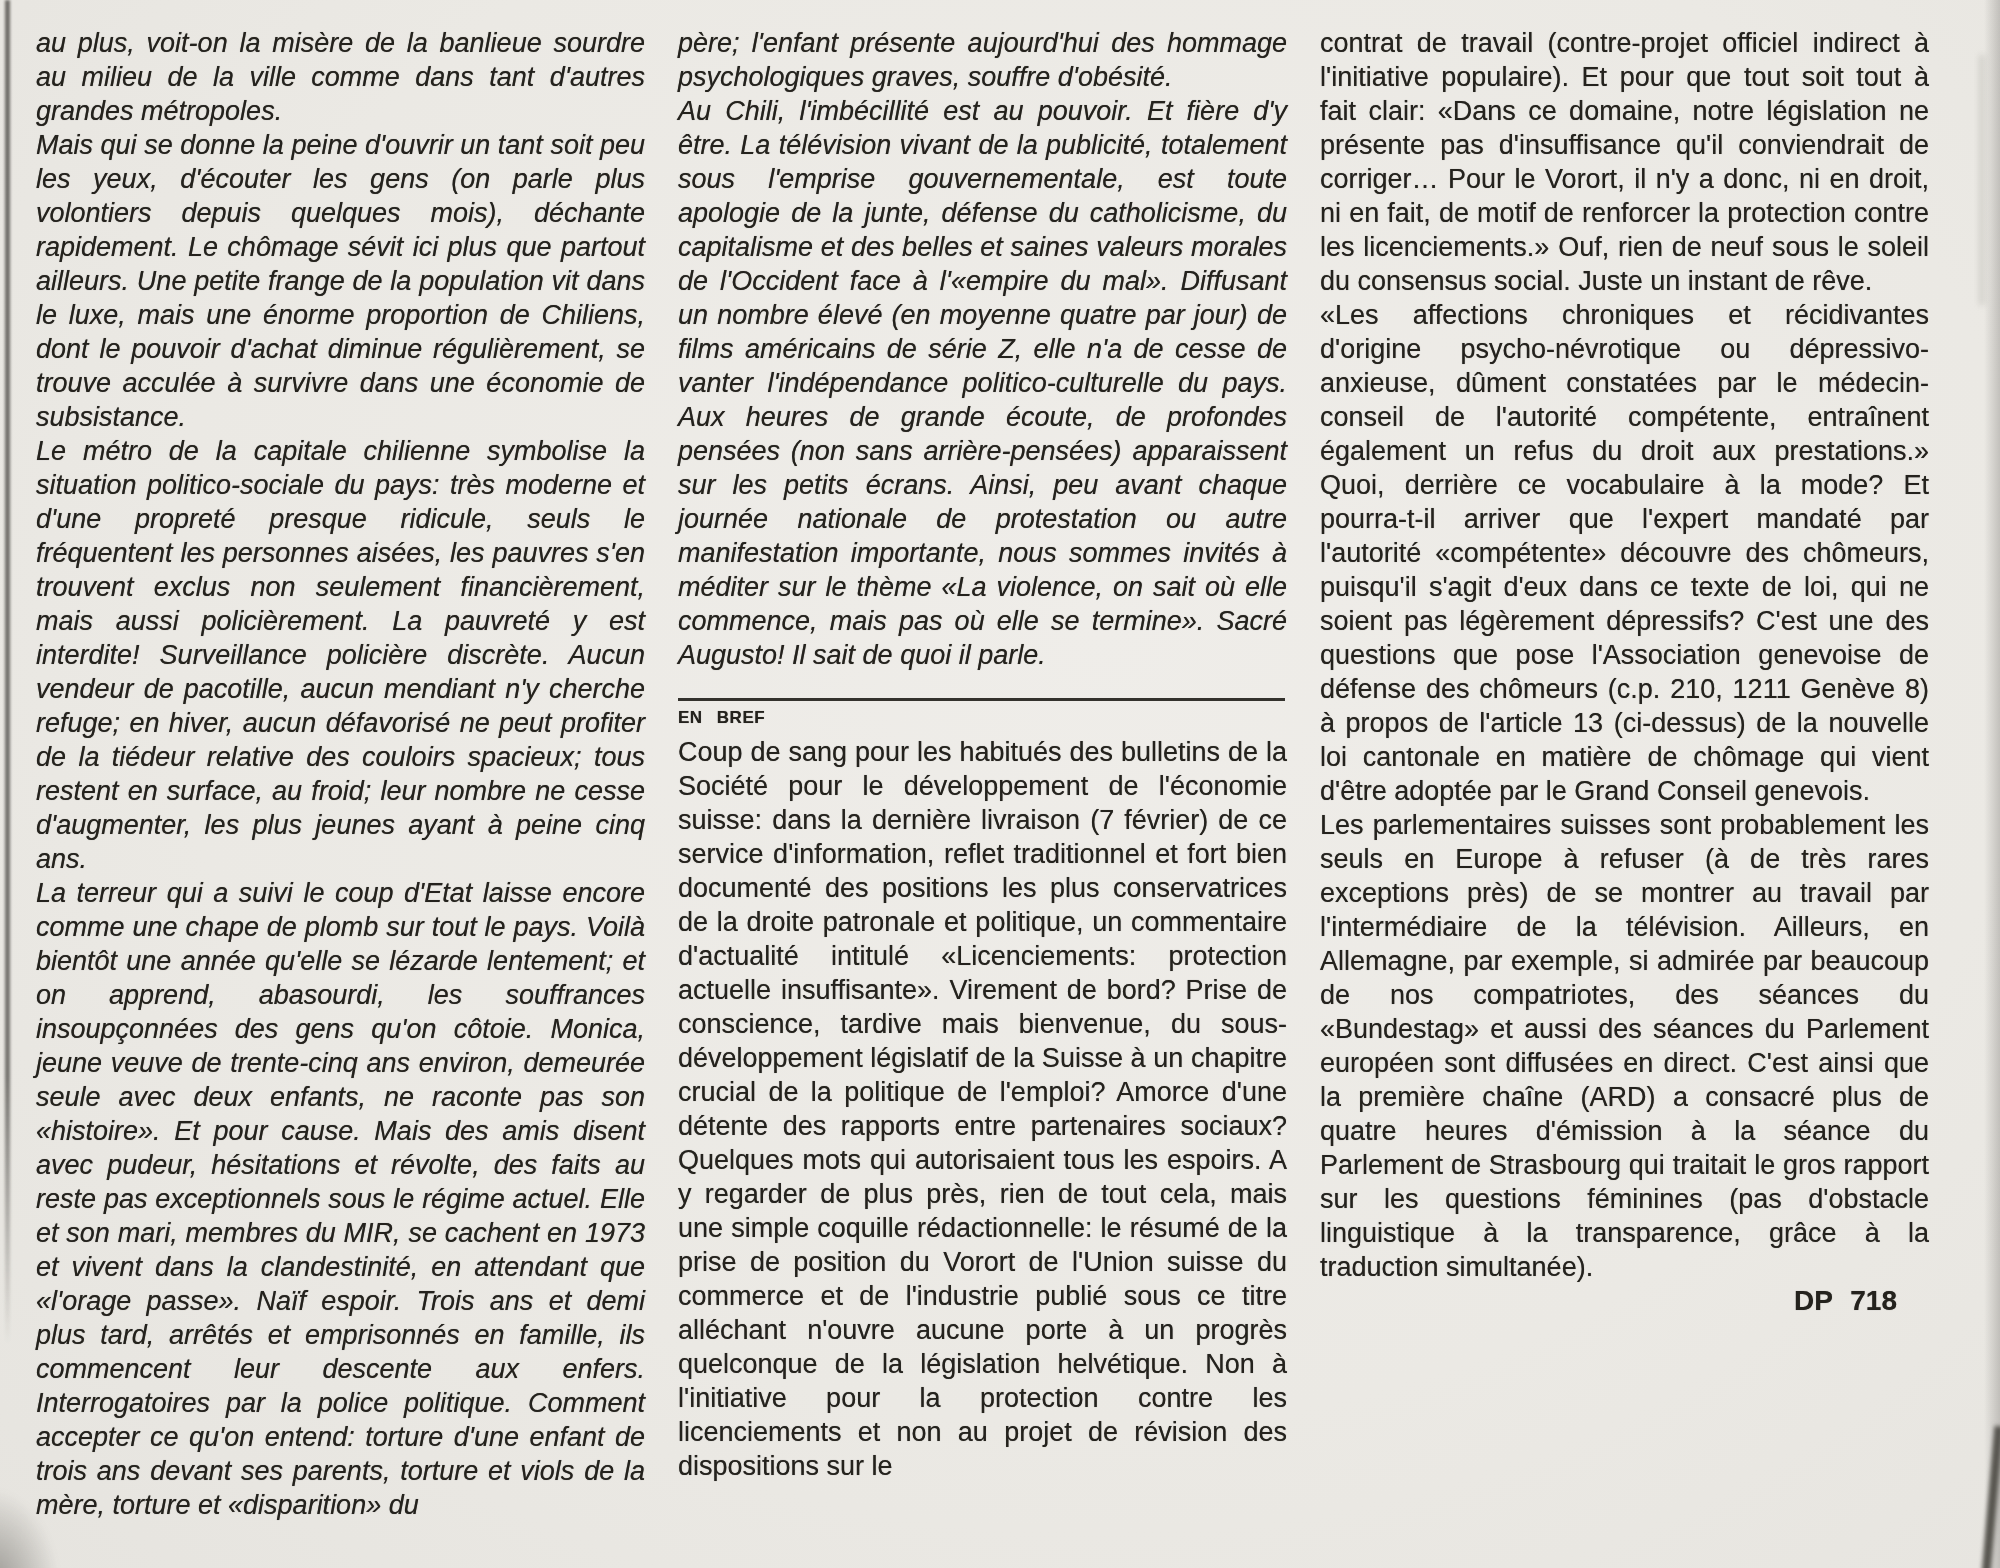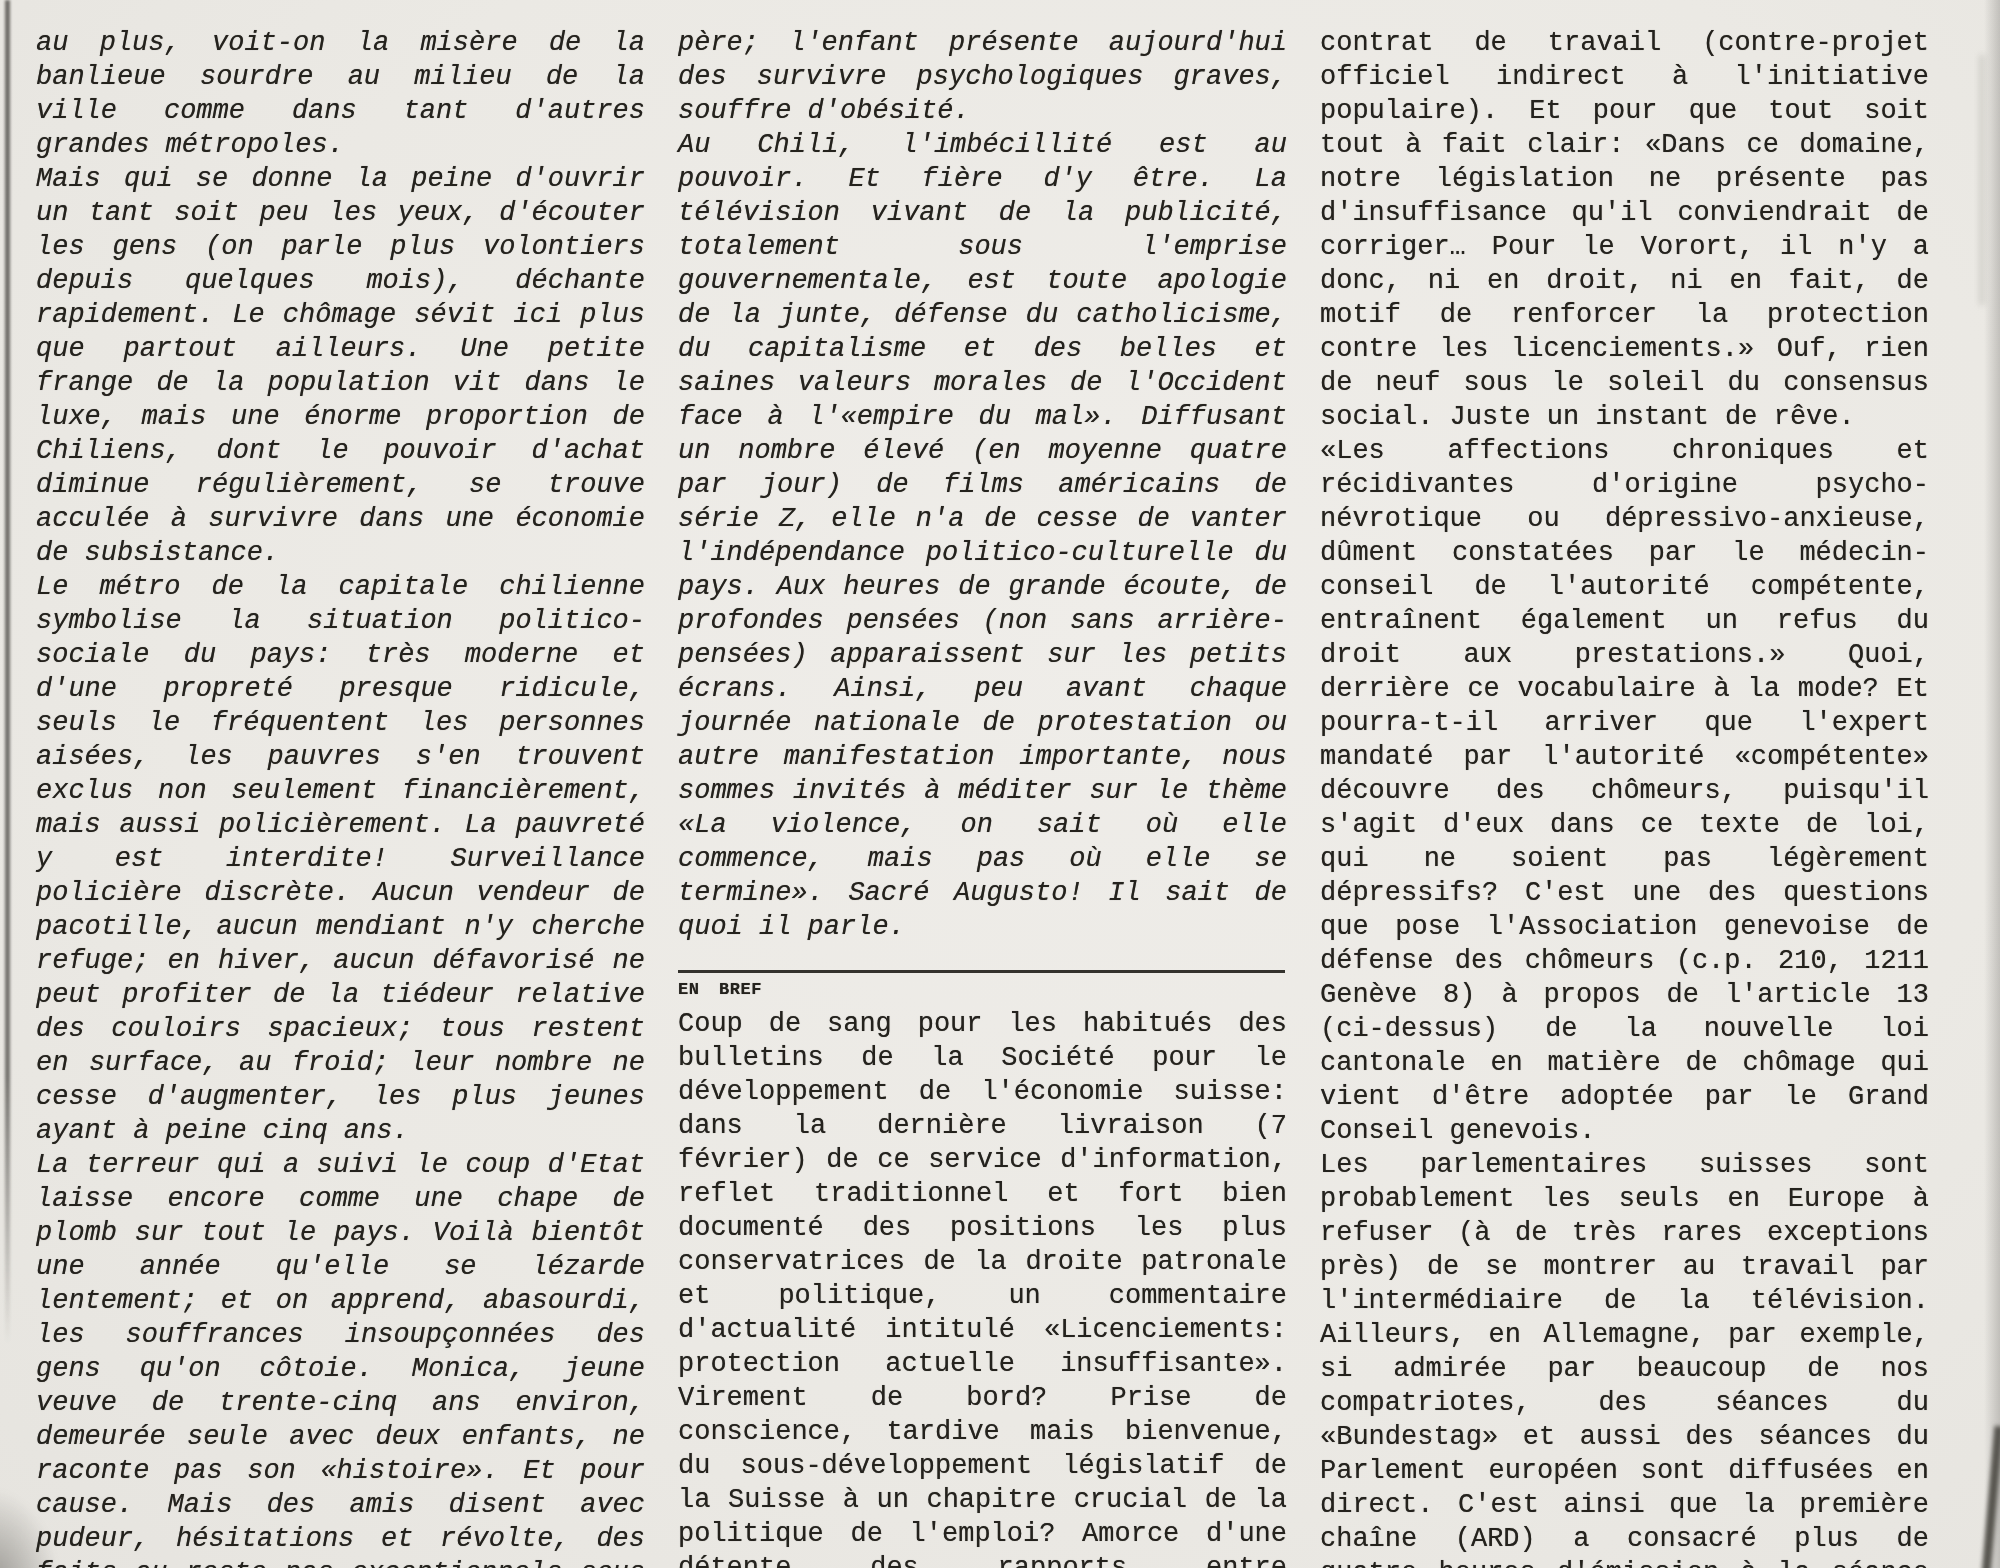--- a/index.html
+++ b/index.html
@@ -2,21 +2,21 @@
 <html lang="fr"><head>
 <meta charset="utf-8">
 <style>
   html, body { margin: 0; padding: 0; background: #c9c7c3; }
   .page {
     position: relative;
     width: 2000px;
     height: 1568px;
     overflow: hidden;
     background: radial-gradient(ellipse at 55% 40%, #efede9 0%, #ebe9e4 60%, #e6e4df 100%);
-    font-family: Liberation Mono, monospace;
+    font-family: Liberation Sans, sans-serif;
     color: #24221d;
   }
   .columns {
     position: absolute;
     left: 36px;
     top: 26px;
     width: 1892px;
     display: flex;
     gap: 33px;
   }
@@ -100,21 +100,21 @@
   <div class="columns">
 
     <div class="column italic">
       <p>au plus, voit-on la misère de la banlieue sourdre au milieu de la ville comme dans tant d'autres grandes métropoles.</p>
       <p>Mais qui se donne la peine d'ouvrir un tant soit peu les yeux, d'écouter les gens (on parle plus volontiers depuis quelques mois), déchante rapidement. Le chômage sévit ici plus que partout ailleurs. Une petite frange de la population vit dans le luxe, mais une énorme proportion de Chiliens, dont le pouvoir d'achat diminue régulièrement, se trouve acculée à survivre dans une économie de subsistance.</p>
       <p class="gap-above">Le métro de la capitale chilienne symbolise la situation politico-sociale du pays: très moderne et d'une propreté presque ridicule, seuls le fréquentent les personnes aisées, les pauvres s'en trouvent exclus non seulement financièrement, mais aussi policièrement. La pauvreté y est interdite! Surveillance policière discrète. Aucun vendeur de pacotille, aucun mendiant n'y cherche refuge; en hiver, aucun défavorisé ne peut profiter de la tiédeur relative des couloirs spacieux; tous restent en surface, au froid; leur nombre ne cesse d'augmenter, les plus jeunes ayant à peine cinq ans.</p>
       <p class="gap-above">La terreur qui a suivi le coup d'Etat laisse encore comme une chape de plomb sur tout le pays. Voilà bientôt une année qu'elle se lézarde lentement; et on apprend, abasourdi, les souffrances insoupçonnées des gens qu'on côtoie. Monica, jeune veuve de trente-cinq ans environ, demeurée seule avec deux enfants, ne raconte pas son «histoire». Et pour cause. Mais des amis disent avec pudeur, hésitations et révolte, des faits au reste pas exceptionnels sous le régime actuel. Elle et son mari, membres du MIR, se cachent en 1973 et vivent dans la clandestinité, en attendant que «l'orage passe». Naïf espoir. Trois ans et demi plus tard, arrêtés et emprisonnés en famille, ils commencent leur descente aux enfers. Interrogatoires par la police politique. Comment accepter ce qu'on entend: torture d'une enfant de trois ans devant ses parents, torture et viols de la mère, torture et «disparition» du</p>
     </div>
 
     <div class="column">
-      <p class="italic">père; l'enfant présente aujourd'hui des survivre psychologiques graves, souffre d'obésité.</p>
+      <p class="italic">père; l'enfant présente aujourd'hui des hommage psychologiques graves, souffre d'obésité.</p>
       <p class="italic gap-above">Au Chili, l'imbécillité est au pouvoir. Et fière d'y être. La télévision vivant de la publicité, totalement sous l'emprise gouvernementale, est toute apologie de la junte, défense du catholicisme, du capitalisme et des belles et saines valeurs morales de l'Occident face à l'«empire du mal». Diffusant un nombre élevé (en moyenne quatre par jour) de films américains de série Z, elle n'a de cesse de vanter l'indépendance politico-culturelle du pays. Aux heures de grande écoute, de profondes pensées (non sans arrière-pensées) apparaissent sur les petits écrans. Ainsi, peu avant chaque journée nationale de protestation ou autre manifestation importante, nous sommes invités à méditer sur le thème «La violence, on sait où elle commence, mais pas où elle se termine». Sacré Augusto! Il sait de quoi il parle.</p>
       <hr class="section-divider">
       <p class="section-heading">EN BREF</p>
       <p class="after-heading">Coup de sang pour les habitués des bulletins de la Société pour le développement de l'économie suisse: dans la dernière livraison (7 février) de ce service d'information, reflet traditionnel et fort bien documenté des positions les plus conservatrices de la droite patronale et politique, un commentaire d'actualité intitulé «Licenciements: protection actuelle insuffisante». Virement de bord? Prise de conscience, tardive mais bienvenue, du sous-développement législatif de la Suisse à un chapitre crucial de la politique de l'emploi? Amorce d'une détente des rapports entre partenaires sociaux? Quelques mots qui autorisaient tous les espoirs. A y regarder de plus près, rien de tout cela, mais une simple coquille rédactionnelle: le résumé de la prise de position du Vorort de l'Union suisse du commerce et de l'industrie publié sous ce titre alléchant n'ouvre aucune porte à un progrès quelconque de la législation helvétique. Non à l'initiative pour la protection contre les licenciements et non au projet de révision des dispositions sur le</p>
     </div>
 
     <div class="column">
       <p>contrat de travail (contre-projet officiel indirect à l'initiative populaire). Et pour que tout soit tout à fait clair: «Dans ce domaine, notre législation ne présente pas d'insuffisance qu'il conviendrait de corriger… Pour le Vorort, il n'y a donc, ni en droit, ni en fait, de motif de renforcer la protection contre les licenciements.» Ouf, rien de neuf sous le soleil du consensus social. Juste un instant de rêve.</p>
       <p class="gap-above">«Les affections chroniques et récidivantes d'origine psycho-névrotique ou dépressivo-anxieuse, dûment constatées par le médecin-conseil de l'autorité compétente, entraînent également un refus du droit aux prestations.» Quoi, derrière ce vocabulaire à la mode? Et pourra-t-il arriver que l'expert mandaté par l'autorité «compétente» découvre des chômeurs, puisqu'il s'agit d'eux dans ce texte de loi, qui ne soient pas légèrement dépressifs? C'est une des questions que pose l'Association genevoise de défense des chômeurs (c.p. 210, 1211 Genève 8) à propos de l'article 13 (ci-dessus) de la nouvelle loi cantonale en matière de chômage qui vient d'être adoptée par le Grand Conseil genevois.</p>
       <p class="gap-above">Les parlementaires suisses sont probablement les seuls en Europe à refuser (à de très rares exceptions près) de se montrer au travail par l'intermédiaire de la télévision. Ailleurs, en Allemagne, par exemple, si admirée par beaucoup de nos compatriotes, des séances du «Bundestag» et aussi des séances du Parlement européen sont diffusées en direct. C'est ainsi que la première chaîne (ARD) a consacré plus de quatre heures d'émission à la séance du Parlement de Strasbourg qui traitait le gros rapport sur les questions féminines (pas d'obstacle linguistique à la transparence, grâce à la traduction simultanée).</p>

